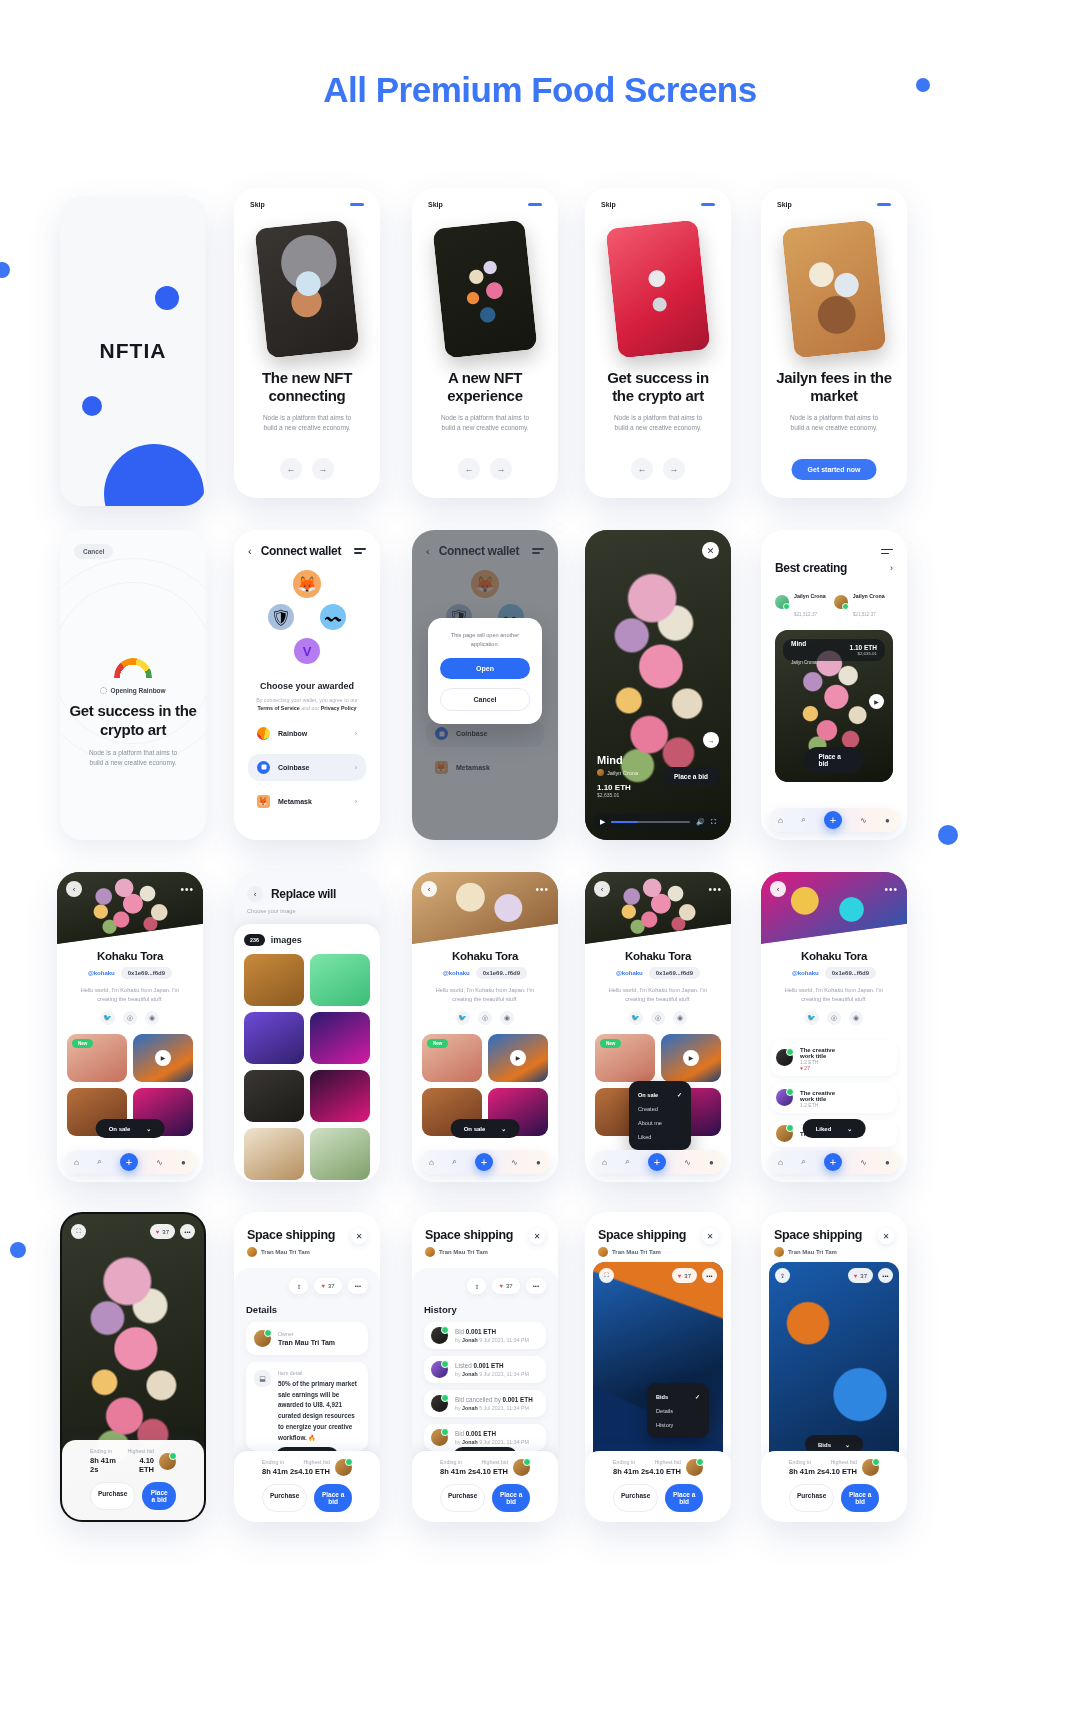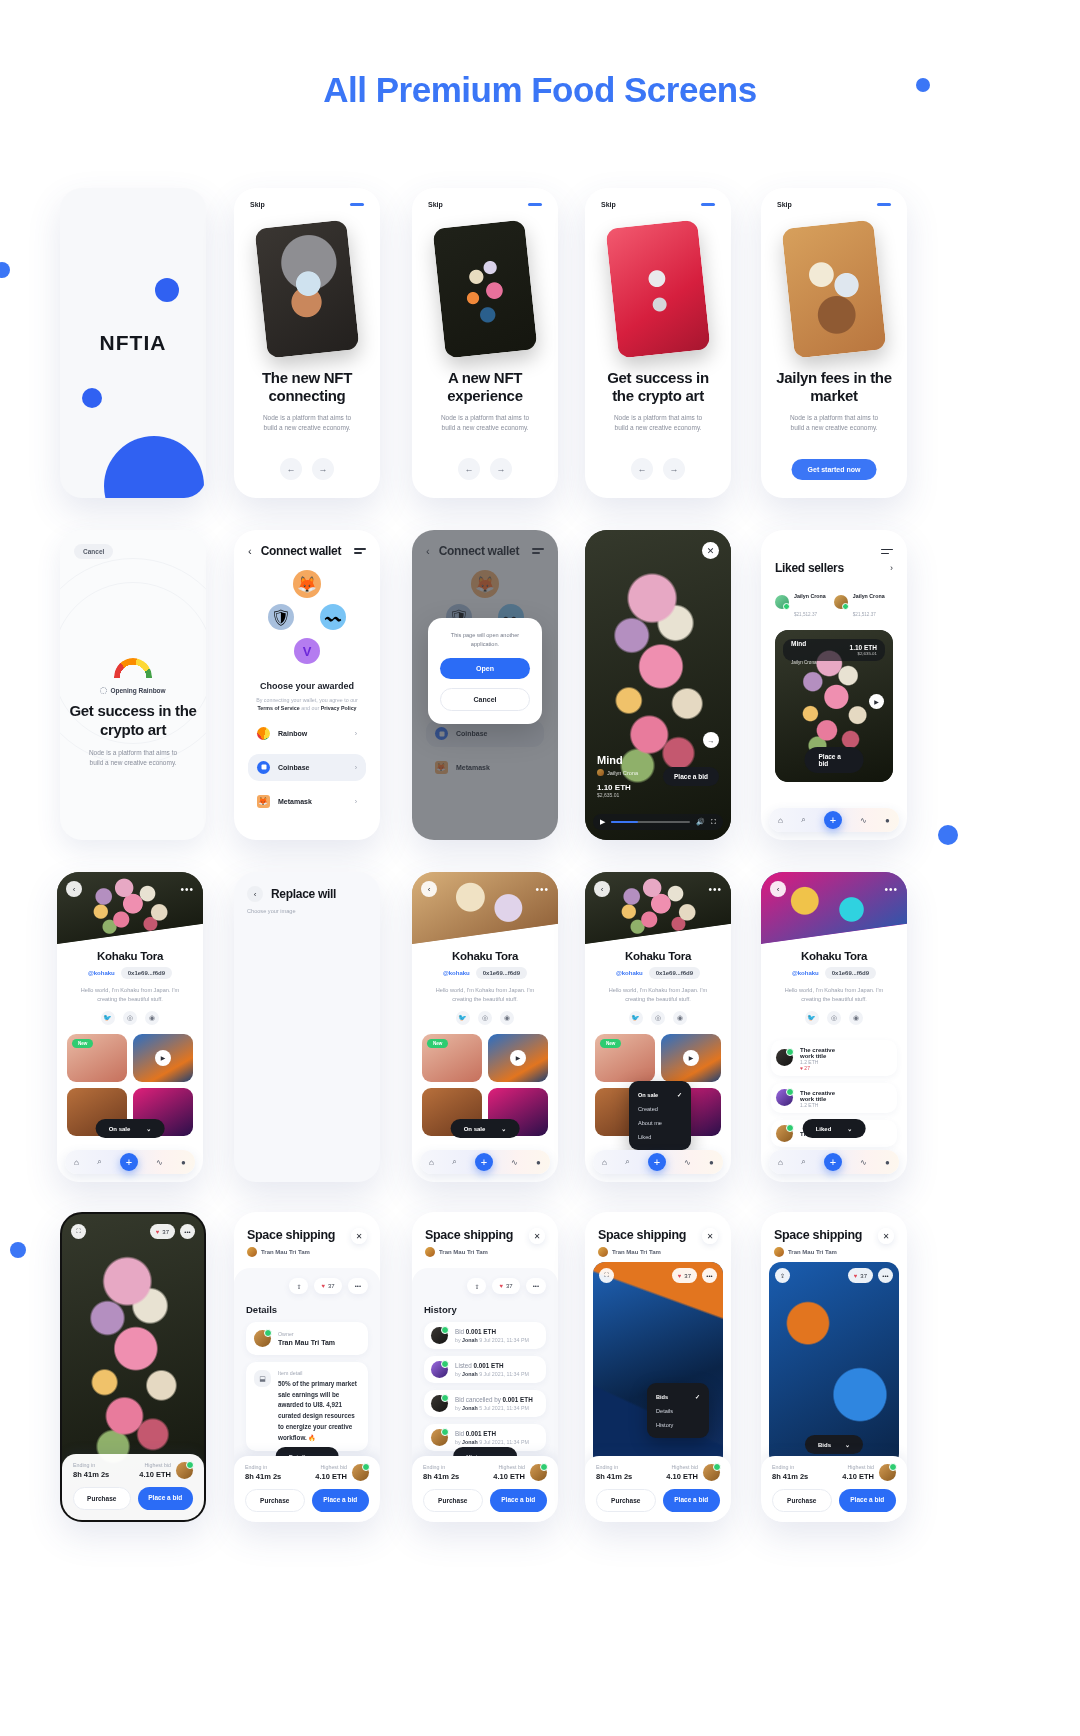--- a/index.html
+++ b/index.html
@@ -259,21 +259,21 @@
   .av-md::after { content:""; position:absolute; right:-1px; top:-1px; width:6px; height:6px; border-radius:50%; background:#2ecc71; border:1.2px solid #fff; }
   .g-ape { background:linear-gradient(135deg,#d29a52,#8a5a20); }
   .g-dark { background:linear-gradient(135deg,#3a3733,#151414); }
   .g-purp { background:linear-gradient(135deg,#9b6ae0,#3d2176); }
   .sq { width:17px; height:17px; border-radius:7px; background:#f0f2f6; display:flex; align-items:center; justify-content:center; font-size:7px; color:#6d7380; flex:0 0 auto; }
   .det-txt { font-size:6.3px; color:#2b313c; line-height:1.7; font-weight:700; }
   .bid-line .b1 { font-size:6.3px; color:#8a90a0; }
   .bid-line .b1 b { color:#20242d; }
   .bid-line .b2 { font-size:5.3px; color:#aab0bd; margin-top:2px; }
   .bid-line .b2 b { color:#3a404d; }
-  .det-bottom { position:absolute; left:0; right:0; bottom:0; background:#fff; padding:8px 11px 10px; border-radius:14px 14px 0 0; box-shadow:0 -3px 12px rgba(60,80,140,.10); }
+  .det-bottom { position:absolute; left:0; right:0; bottom:0; background:#fff; padding:8px 28px 10px; border-radius:14px 14px 0 0; box-shadow:0 -3px 12px rgba(60,80,140,.10); }
   .db-row { display:flex; align-items:center; }
   .db-l .k { font-size:5.3px; color:#a2a8b5; }
   .db-l .v { font-size:7.5px; font-weight:700; color:#14171d; margin-top:2px; }
   .db-r { margin-left:auto; text-align:right; display:flex; align-items:center; gap:5px;}
   .db-r .k { font-size:5.3px; color:#a2a8b5; }
   .db-r .v { font-size:7.5px; font-weight:700; color:#14171d; margin-top:2px; }
   .btn-row { display:flex; gap:7px; margin-top:8px; }
   .btn-o { flex:1; text-align:center; font-size:6.5px; font-weight:700; color:#20242d; padding:7px; border-radius:14px; background:#fff; border:1px solid #e9ecf2; }
   .btn-p { flex:1; text-align:center; font-size:6.5px; font-weight:700; color:#fff; padding:7px; border-radius:14px; background:#2b6cf6; }
 
@@ -295,21 +295,21 @@
 
 <div class="page-title">All Premium Food Screens</div>
 
 <div class="deco-dot d1"></div>
 <div class="deco-dot d2"></div>
 <div class="deco-dot d3"></div>
 <div class="deco-dot d4"></div>
 
 <div class="grid">
 
-  <div class="phone splash" style="left:60px; top:188px; width:146px; height:310px;">
+  <div class="phone splash" style="left:60px; top:196px; width:146px; height:310px;">
     <div class="ph-inner">
       <div class="blob b1"></div>
       <div class="blob b2"></div>
       <div class="blob b3"></div>
       <div class="logo">NFTIA</div>
     </div>
   </div>
 
   <div class="phone" style="left:234px; top:188px; width:146px; height:310px;">
     <div class="ph-inner">
@@ -486,21 +486,21 @@
 
   <div class="phone" style="left:761px; top:530px; width:146px; height:310px;">
     <div class="ph-inner">
       <div class="bs-top">
         <span class="bs-menu" style="margin-left:auto;">
             <span></span>
             <span></span>
           </span>
       </div>
       <div class="bs-top" style="padding-top:4px;">
-        <span class="bs-title">Liked sellers</span>
+        <span class="bs-title">Best creating</span>
         <span class="bs-arrow">›</span>
       </div>
       <div class="sellers">
         <div class="seller">
           <span class="av"></span>
           <span>
             <span class="s-name">Jailyn Crona</span><br>
             <span class="s-price">$21,512.37</span>
           </span>
         </div>
@@ -581,20 +581,37 @@
     </div>
   </div>
 
   <div class="phone" style="left:234px; top:872px; width:146px; height:310px; background:#f7f8fb;">
     <div class="ph-inner">
       <div class="rc-top">
         <span class="rc-back">‹</span>
         <span class="rc-title">Replace will</span>
       </div>
       <div class="rc-sub">Choose your image</div>
+      <div class="rc-sheet">
+        <div class="rc-count">
+          <span class="cnt-pill">236</span>
+          <span class="rc-lbl">images</span>
+        </div>
+        <div class="rc-grid">
+          <div class="rc-cell c-ape"></div>
+          <div class="rc-cell c-green"></div>
+          <div class="rc-cell c-purp"></div>
+          <div class="rc-cell c-neon"></div>
+          <div class="rc-cell c-dark"></div>
+          <div class="rc-cell c-pink"></div>
+          <div class="rc-cell c-cream"></div>
+          <div class="rc-cell c-sage"></div>
+
+        </div>
+      </div>
     </div>
   </div>
 
   <div class="phone" style="left:412px; top:872px; width:146px; height:310px;">
     <div class="ph-inner">
       <div class="cover" style="background:linear-gradient(160deg,#d8b07a,#8a5a33);">
         <div class="flowers" style="background:
           radial-gradient(circle at 40% 35%, #f0e2c4 0 14%, transparent 15%),
           radial-gradient(circle at 66% 50%, #e0d3ea 0 13%, transparent 14%),
           linear-gradient(150deg,#d8b07a,#8a5a33);"></div>

